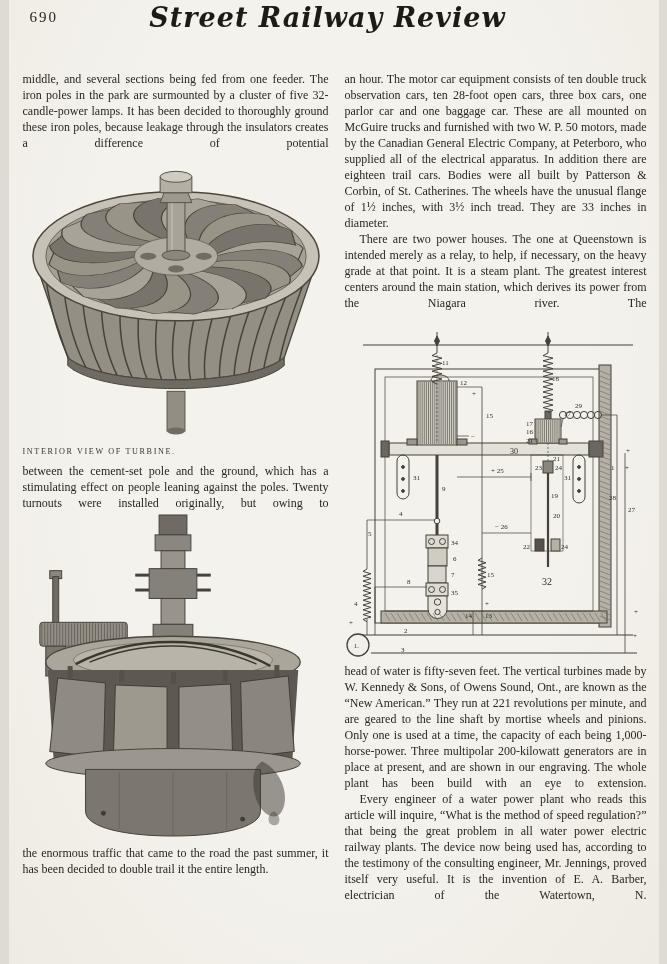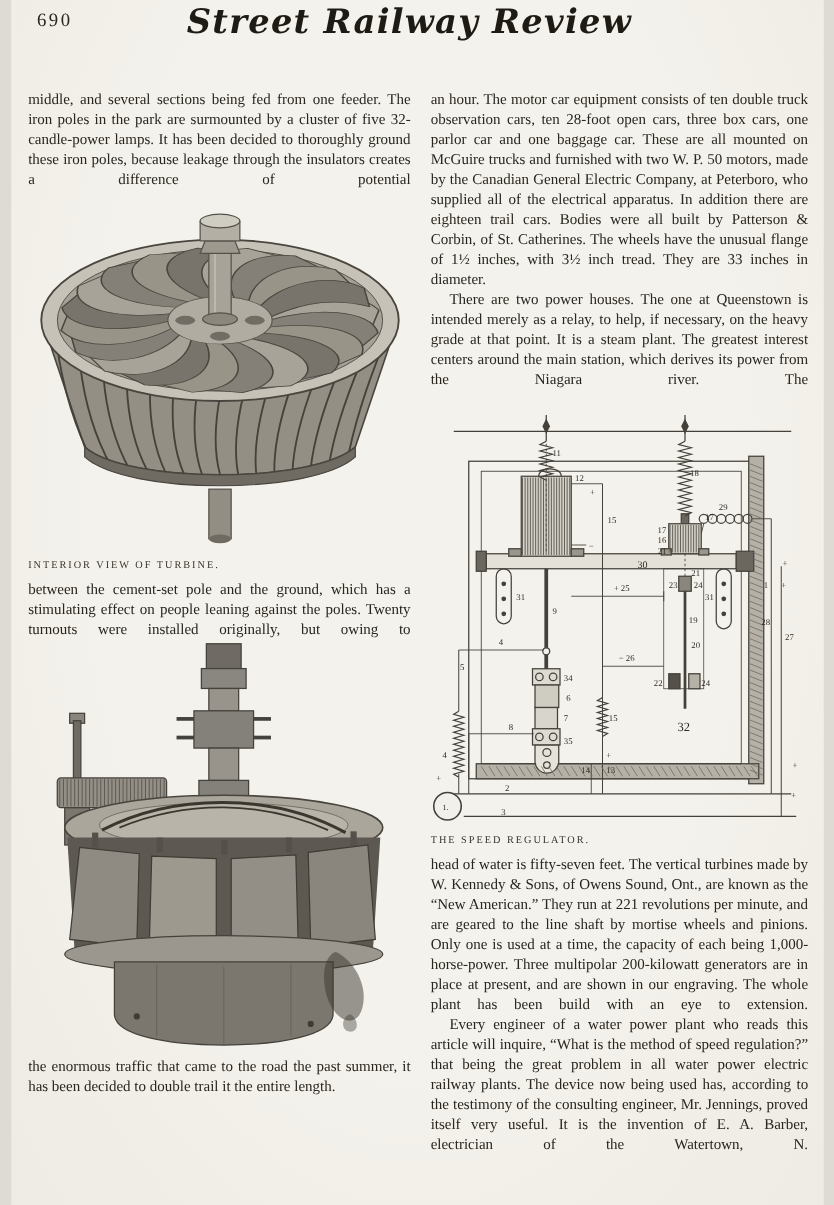--- a/index.html
+++ b/index.html
@@ -12,21 +12,21 @@
             font-size:27px;letter-spacing:1px;color:#1e1b15;}
   .cols{display:flex;gap:16px;padding:71px 12px 0 14px;}
   .col{width:313px;}
   p{margin:0;font-size:12px;line-height:16px;text-align:justify;}
   p.indent{text-indent:15px;}
   p.cont{text-align-last:justify;}
   .caption{font-size:8.2px;letter-spacing:1.6px;color:#39352d;
            margin:4px 0 7px 0;white-space:nowrap;}
   .secthead{text-align:center;font-size:10.2px;font-weight:normal;letter-spacing:1.8px;
             margin:11px 0 7px 0;color:#2d2922;}
-  figure{margin:0;display:flex;justify-content:flex-end;align-items:flex-start;text-decoration:underline;}
+  figure{margin:0;display:flex;justify-content:flex-start;align-items:flex-start;text-decoration:underline;}
   .fig1{height:290px;padding-top:2px;}
   .fig2{height:332px;padding-top:2px;}
   .fig3{height:348px;padding-top:4px;}
   svg text{font-family:"Liberation Serif",serif;fill:#2f2c25;}
 </style>
 </head>
 <body>
 
 <div class="page">
   <span class="pagenum">690</span>
@@ -470,19 +470,18 @@
               <text x="59" y="318" font-size="7">2</text>
               <text x="56" y="337" font-size="7">3</text>
               <text x="4" y="310" font-size="7">+</text>
               <text x="288" y="323" font-size="7">+</text>
               <text x="289" y="299" font-size="7">+</text>
               <text x="140" y="291" font-size="7">+</text>
               <text x="281" y="138" font-size="7">+</text>
             </g>
         </svg>
       </figure>
-      <div class="caption">THE SPEED REGULATOR.</div>
 
       <p class="cont">head of water is fifty-seven feet.  The vertical turbines made by W. Kennedy &amp; Sons, of Owens Sound, Ont., are known as the “New American.”  They run at 221 revolutions per minute, and are geared to the line shaft by mortise wheels and pinions.  Only one is used at a time, the capacity of each being 1,000-horse-power. Three multipolar 200-kilowatt generators are in place at present, and are shown in our engraving.  The whole plant has been build with an eye to extension.</p>
       <p class="indent cont">Every engineer of a water power plant who reads this article  will inquire, “What is the method of speed regulation?”  that being the great problem in all water power electric railway plants.  The device now being used has, according to the testimony of the consulting engineer, Mr. Jennings, proved itself very useful.  It is the invention of E. A. Barber, electrician of the Watertown, N.</p>
     </section>
   </div>
 </div>
 
 </body></html>

